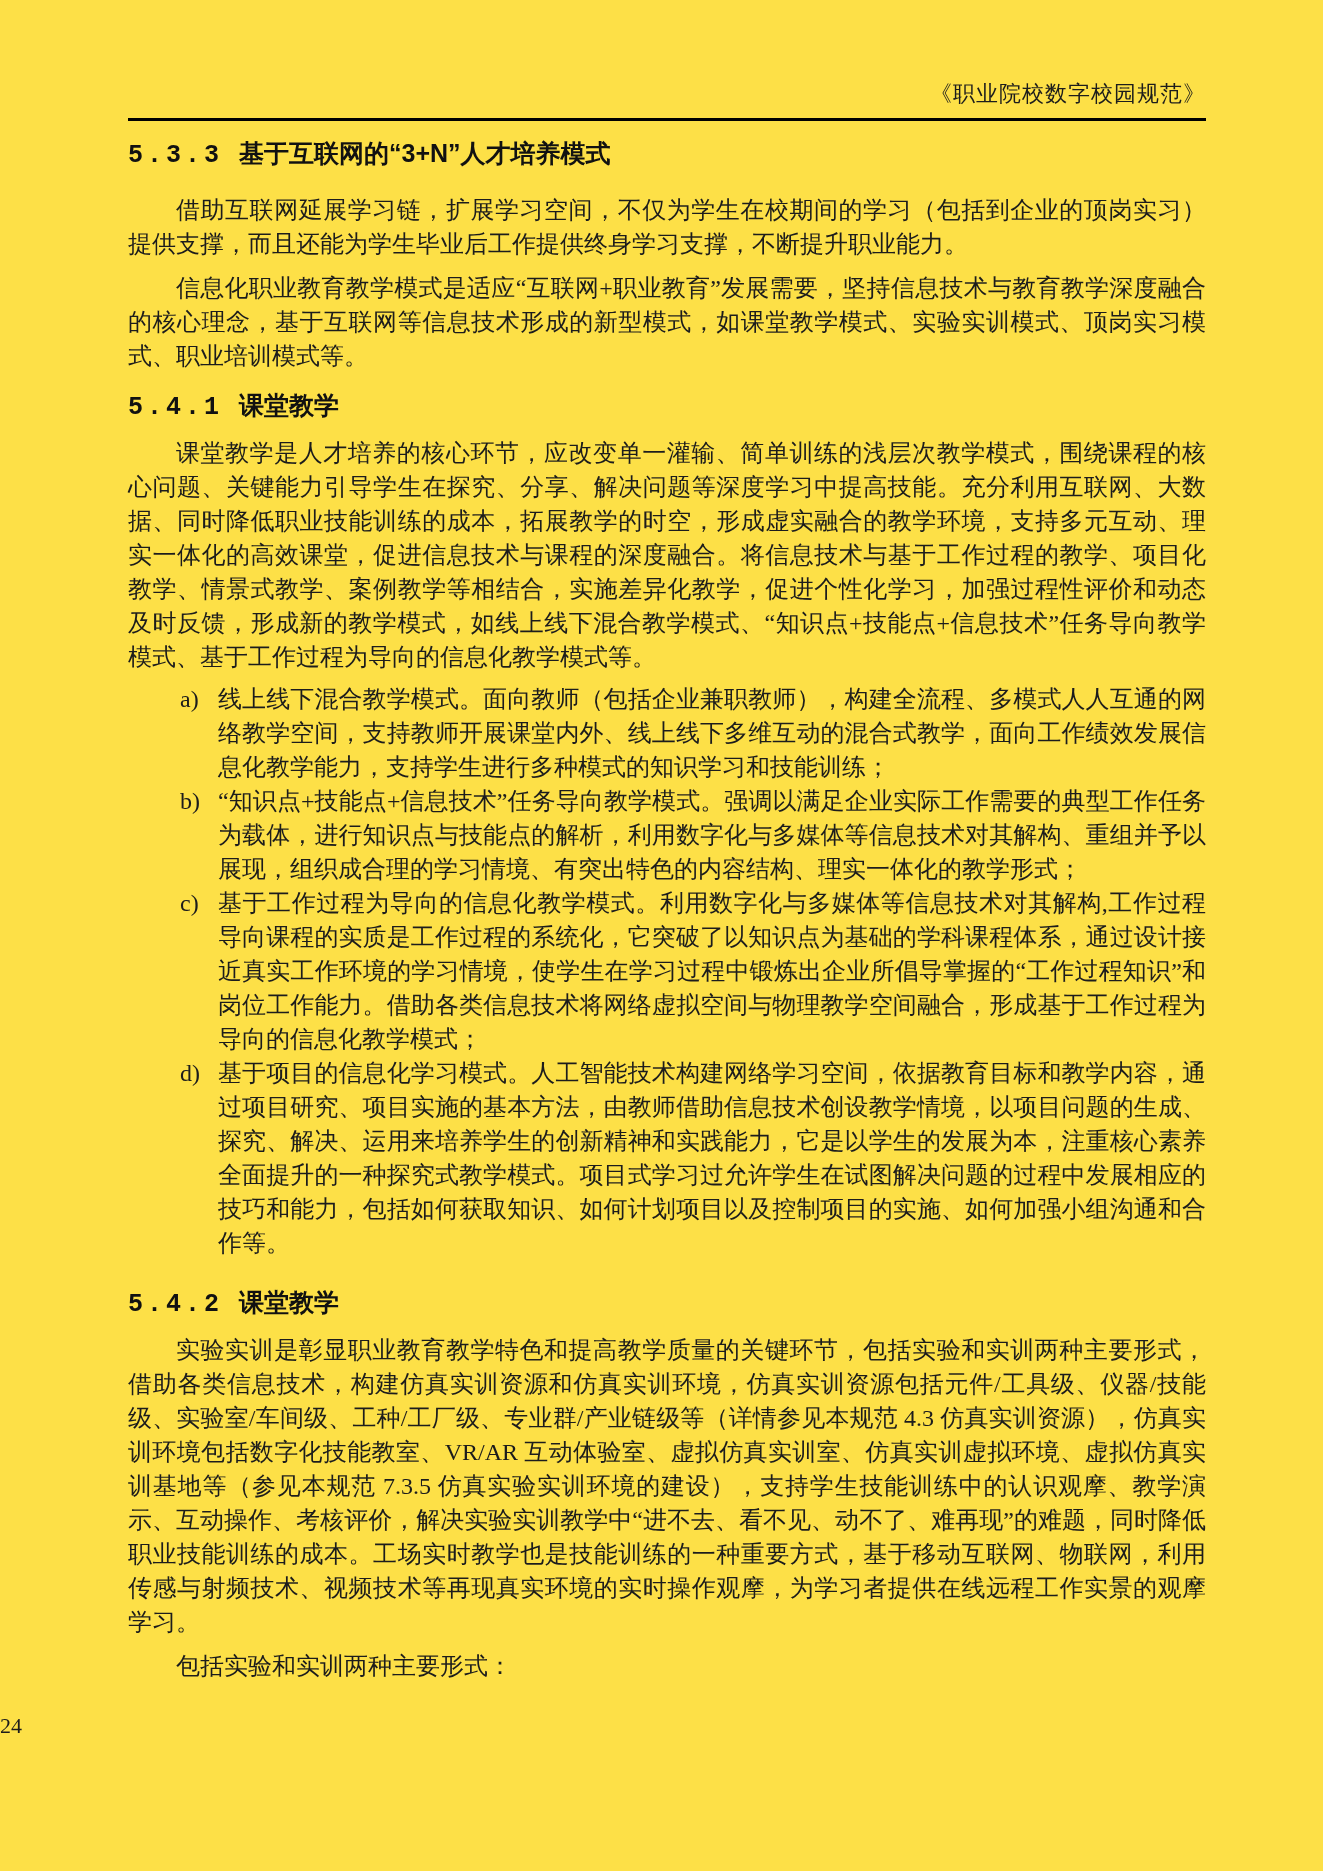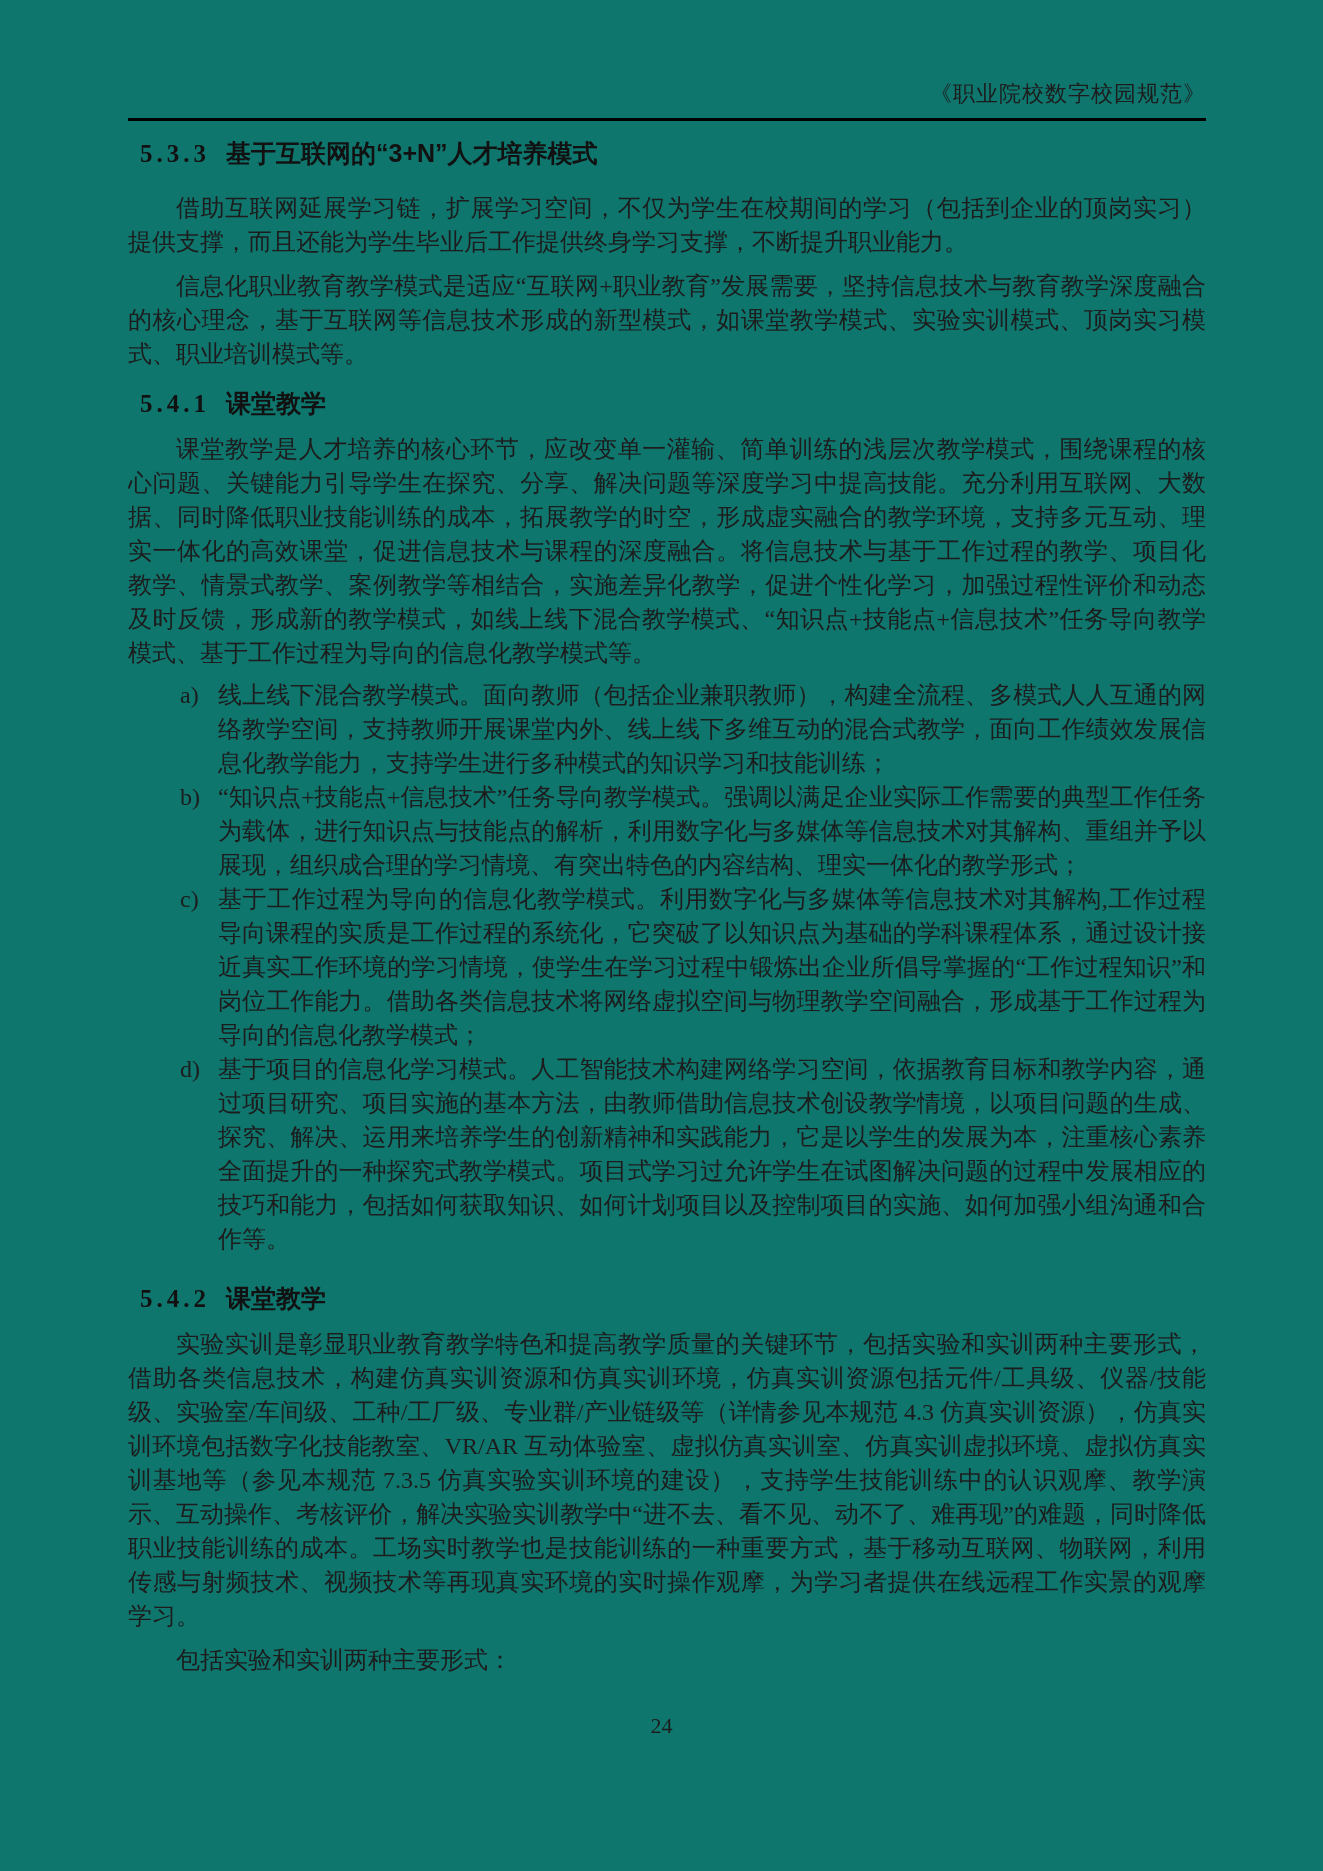--- a/index.html
+++ b/index.html
@@ -1,21 +1,21 @@
 <!DOCTYPE html>
 <html><head>
 <meta charset="utf-8">
 <style>
   html, body { margin: 0; padding: 0; background: #e8e8e8; }
   .page {
     position: relative;
     width: 1323px;
     height: 1871px;
     margin: 0 auto;
-    background: #0f766e;
+    background: #fde047;
     font-family: "Liberation Serif", "DejaVu Serif", serif;
     color: #1c1c1c;
     overflow: hidden;
   }
   .content {
     position: absolute;
     left: 128px;
     top: 0;
     width: 1078px;
   }
@@ -38,25 +38,24 @@
     line-height: 36px;
     font-weight: bold;
     font-family: "Liberation Sans", "DejaVu Sans", sans-serif;
     color: #111;
   }
   .h-spacer-1 { margin-top: 14px; }
   .h-spacer-2 { margin-top: 20px; }
   .h-spacer-3 { margin-top: 14px; }
   .h-spacer-4 { margin-top: 24px; }
   .h-num {
-    font-family: Liberation Serif, serif;
+    font-family: Liberation Mono, monospace;
     font-weight: 600;
     letter-spacing: 4px;
     margin-right: 16px;
-    margin-left: 12px;
   }
   .para {
     margin: 10px 0 0 0;
     font-size: 24px;
     line-height: 34px;
     text-align: justify;
     text-indent: 2em;
   }
   .para-first { margin-top: 19px; }
   .alpha-list {
@@ -73,21 +72,21 @@
   .list-marker {
     position: absolute;
     left: -38px;
     top: 0;
   }
   .page-number {
     position: absolute;
     top: 1713px;
     left: 0;
     width: 100%;
-    text-align: center;
+    text-align: left;
     font-size: 22px;
     line-height: 26px;
   }
 </style>
 </head>
 <body>
 
 <div class="page">
   <div class="content">
 

